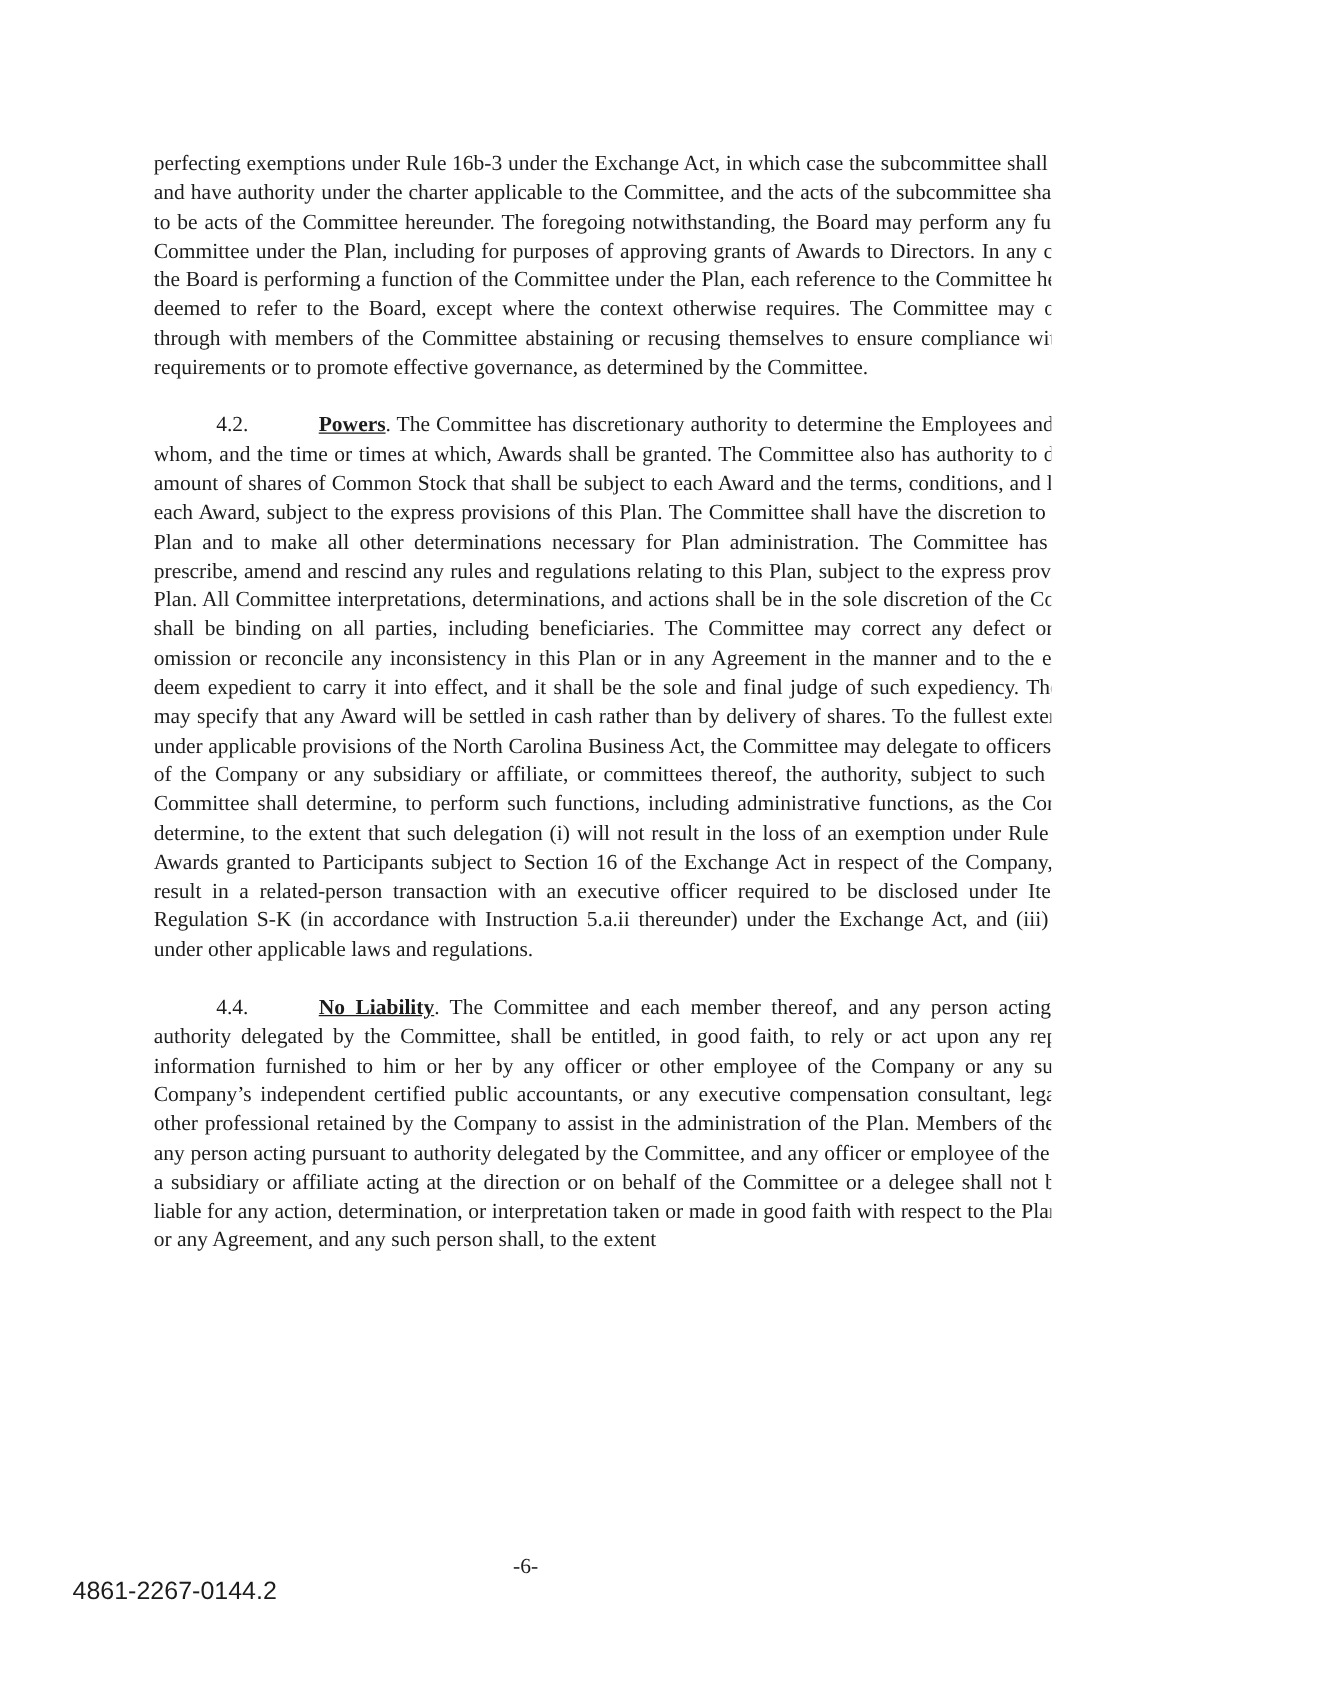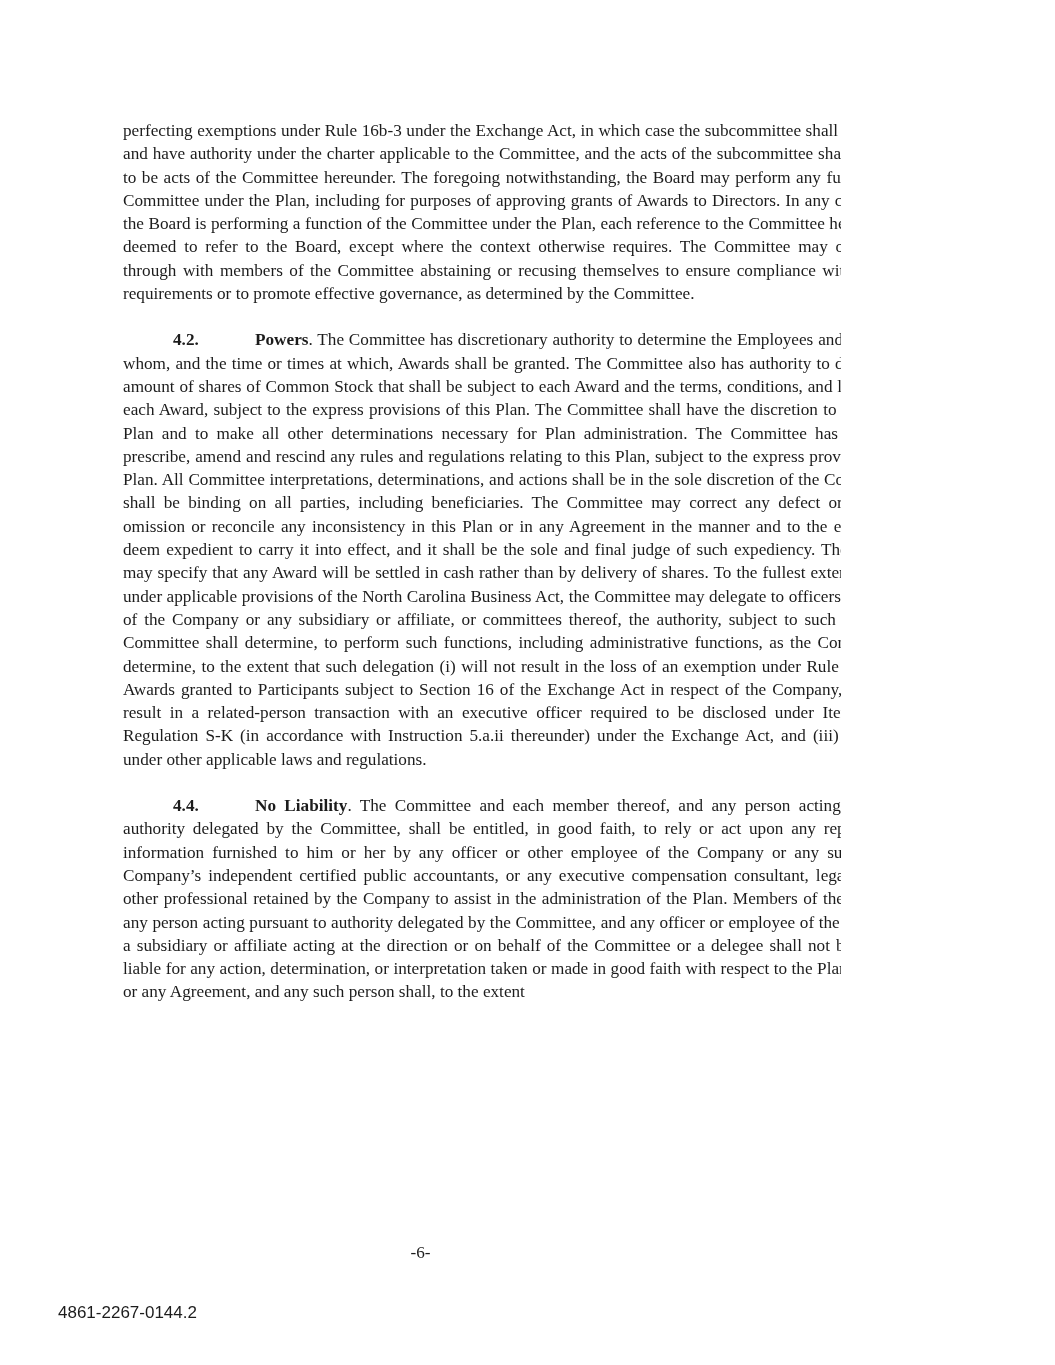--- a/index.html
+++ b/index.html
@@ -26,42 +26,41 @@
     margin: 0 0 23px 0;
     font-size: 17.2px;
     line-height: 23.3px;
     text-align: justify;
   }
   .para:last-child { margin-bottom: 16px; }
   .sect { text-indent: 50px; }
   .num {
     display: inline-block;
     width: 82px;
-    font-weight: bold;
+    font-weight: normal;
     text-indent: 0;
   }
-  .hd { font-weight: bold; }
+  .hd { font-weight: bold; text-decoration: underline; }
   .pagenum {
     position: absolute;
     left: 0;
     right: 0;
     top: 1241px;
     text-align: center;
     font-size: 17.2px;
     line-height: 23.3px;
   }
   .docid {
     position: absolute;
     left: 58px;
     top: 1264px;
     font-family: "Liberation Sans", sans-serif;
-    font-size: 17px;
+    font-size: 20px;
     line-height: 18px;
     color: #1c1c1c;
-    margin-top: 40px;
   }
 </style>
 </head>
 <body>
 
 <div class="page">
   <div class="content">
 
     <p class="para"><span>perfecting exemptions under Rule 16b-3 under the Exchange Act, in which case the subcommittee shall be subject to and have authority under the charter applicable to the Committee, and the acts of the subcommittee shall be deemed to be acts of the Committee hereunder.  The foregoing notwithstanding, the Board may perform any function of the Committee under the Plan, including for purposes of approving grants of Awards to Directors.  In any case in which the Board is performing a function of the Committee under the Plan, each reference to the Committee herein shall be deemed to refer to the Board, except where the context otherwise requires.  The Committee may otherwise act through with members of the Committee abstaining or recusing themselves to ensure compliance with regulatory requirements or to promote effective governance, as determined by the Committee.</span></p>
 

